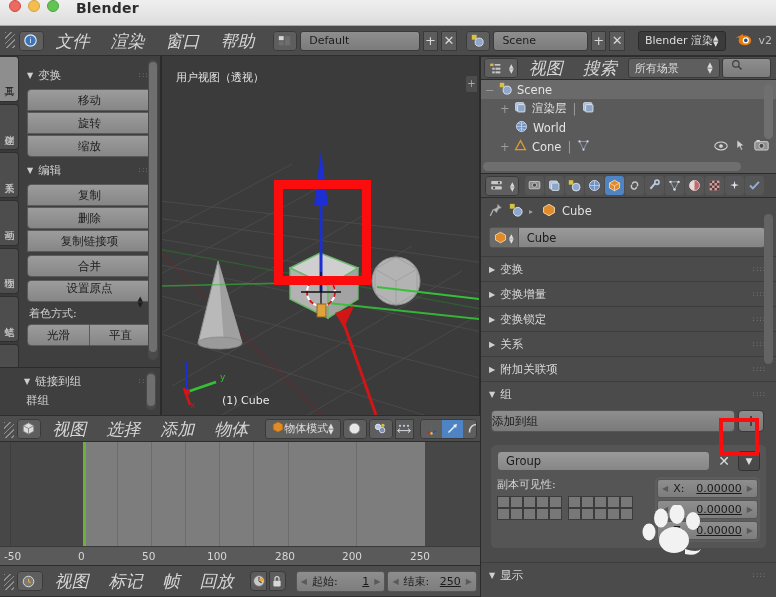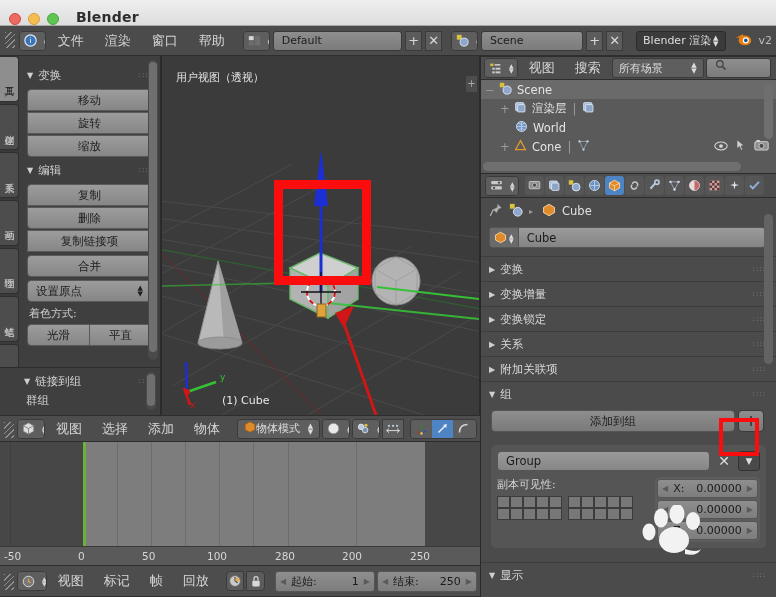--- a/index.html
+++ b/index.html
@@ -11,21 +11,21 @@
     overflow: hidden;
     -webkit-font-smoothing: antialiased;
   }
   #app { position: relative; width: 776px; height: 597px; overflow: hidden; }
 
   
   .titlebar {
     position: absolute; left: 0; top: 0; width: 776px; height: 26px;
     background: linear-gradient(#f0efef, #dedddd);
     border-bottom: 1px solid #a9a8a8;
-    display: flex; align-items: flex-end;
+    display: flex; align-items: flex-start;
   }
   .traffic { display: flex; gap: 7px; margin-left: 9px; }
   .tl { width: 12px; height: 12px; border-radius: 50%; }
   .tl.red { background: #ec6a5f; border: 1px solid #d04a43; }
   .tl.yellow { background: #f5bd4f; border: 1px solid #d7a03a; }
   .tl.green { background: #61c554; border: 1px solid #4aa63e; }
   .win-title {
     margin-left: 17px; font-size: 14px; font-weight: bold; color: #2d2d2d;
     letter-spacing: .2px;
   }
@@ -51,22 +51,22 @@
   .icon-box {
     display: flex; align-items: center; justify-content: center;
     padding: 0 4px; background: #5e5e5e;
   }
   .spin {
     display: flex; flex-direction: column; justify-content: center;
     align-items: center; padding: 0 3px; background: #5e5e5e;
     color: #d8d8d8; font-size: 6px; line-height: 5px;
   }
   .menu-txt {
-    color: #d6d6d6; padding: 0 9px; font-size: 13px; line-height: 22px;
-    cursor: default; white-space: nowrap;
+    color: #d6d6d6; padding: 0 9px; font-size: 17px; line-height: 22px;
+    cursor: default; white-space: nowrap; font-style: italic;
   }
   .field {
     background: linear-gradient(#8e8e8e, #7b7b7b);
     border: 1px solid #3a3a3a; border-radius: 3px;
     height: 20px; line-height: 18px; color: #1c1c1c;
     padding: 0 8px; font-size: 11px; min-width: 40px; white-space: nowrap;
   }
   .sq-btn {
     width: 21px; height: 20px; background: #5c5c5c; border: 1px solid #3a3a3a;
     color: #d8d8d8; display: flex; align-items: center; justify-content: center;
@@ -123,21 +123,21 @@
   }
   .tbtn.top { border-radius: 4px 4px 0 0; }
   .tbtn.mid { border-radius: 0; }
   .tbtn.bot { border-radius: 0 0 4px 4px; }
   .tbtn.solo { border-radius: 4px; }
   .tlabel { color: #d0d0d0; font-size: 11px; margin: 4px 0 3px 2px; }
   .drop-btn {
     background: linear-gradient(#9c9c9c, #868686);
     border: 1px solid #5a5a5a; border-radius: 4px; color: #1d1d1d;
     height: 22px; display: flex; align-items: center; padding: 0 8px;
-    font-size: 11.5px; margin-bottom: 2px;
+    font-size: 11.5px; margin-bottom: 2px; flex-direction: column;
   }
   .halfrow { display: flex; gap: 0; }
   .halfrow .tbtn { flex: 1; margin: 0; }
   .halfrow .tbtn:first-child { border-radius: 4px 0 0 4px; }
   .halfrow .tbtn:last-child { border-radius: 0 4px 4px 0; border-left: none; }
   .scrollbar-v {
     position: absolute; right: 2px; top: 4px; width: 10px; height: 300px;
     background: #4a4a4a; border-radius: 5px;
   }
   .scrollbar-v .thumb {
@@ -241,21 +241,21 @@
     background: #6a6a6a; height: 100%; border-right: 1px solid #555;
   }
   .namefield .nf-txt { color: #1b1b1b; padding-left: 8px; font-size: 11.5px; }
   .acc-row {
     display: flex; align-items: center; height: 25px; padding: 0 10px 0 8px;
     border-top: 1px solid #3d3d3d; color: #d8d8d8; font-size: 11.5px;
   }
   .acc-row:first-child { border-top: none; }
   .wide-btn {
     background: linear-gradient(#8e8e8e, #7a7a7a); border: 1px solid #555;
-    border-radius: 4px; height: 22px; line-height: 20px; text-align: center;
+    border-radius: 4px; height: 22px; line-height: 20px; 
     color: #1c1c1c; font-size: 11.5px;
   }
   .group-box {
     margin: 13px 10px 0 10px; background: #555; border-radius: 5px; padding: 6px;
   }
   .grp-name-row { display: flex; align-items: center; gap: 6px; }
   .grp-input {
     flex: 1; background: linear-gradient(#9a9a9a, #868686); border: 1px solid #555;
     border-radius: 4px; height: 20px; line-height: 18px; color: #1b1b1b;
     padding: 0 8px; font-size: 11.5px;
@@ -280,21 +280,21 @@
     display: flex; flex-direction: column; gap: 2px;
   }
   .numrow {
     display: flex; align-items: center; height: 19px;
     background: linear-gradient(#8e8e8e, #7d7d7d);
     border: 1px solid #555; border-radius: 3px;
     color: #1b1b1b; font-size: 11px; padding: 0 4px;
   }
   .numrow .arw { color: #5a5a5a; font-size: 8px; }
   .numrow .lab { margin-left: 5px; }
-  .numrow .val { margin-left: auto; margin-right: 5px; }
+  .numrow .val { margin-left: auto; margin-right: 5px; text-decoration: underline; }
 
   .red-hl {
     position: absolute; border: 4px solid #fb0d0d; box-sizing: border-box;
   }
   .paw {
     position: absolute; left: 641px; top: 505px; width: 66px; height: 52px;
     pointer-events: none;
   }
   .dim { color: #9c9c9c; }
 </style>

